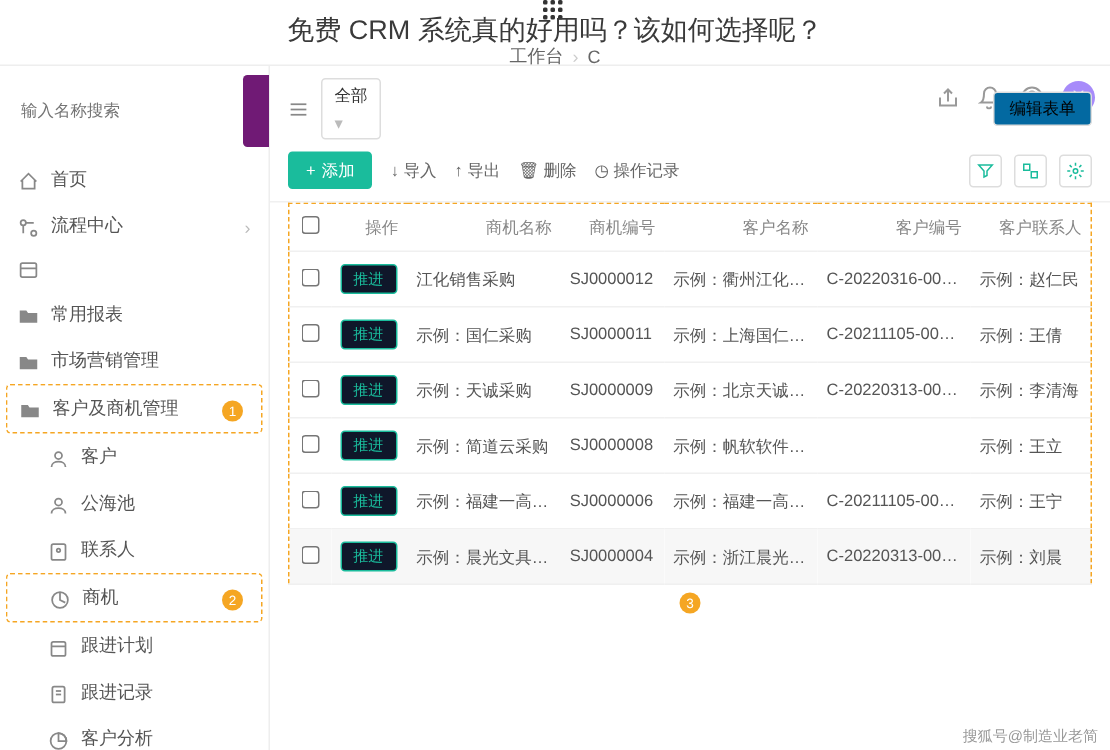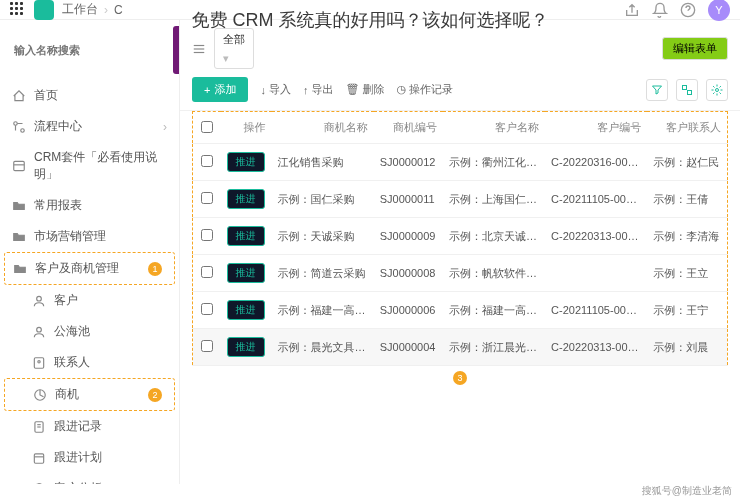--- a/index.html
+++ b/index.html
@@ -1,43 +1,43 @@
 <!DOCTYPE html>
 <html><head>
 <meta charset="utf-8">
 <style>
 * { margin: 0; padding: 0; box-sizing: border-box; }
 body { font-family: -apple-system, "PingFang SC", "Microsoft YaHei", sans-serif; font-size: 12px; color: #333; background: #fff; width: 740px; height: 500px; overflow: hidden; position: relative; }
-.topbar { height: 20px; display: flex; align-items: center; padding: 0 10px; border-bottom: 1px solid #eee; gap: 8px; }
+.topbar { height: 44px; display: flex; align-items: center; padding: 0 10px; border-bottom: 1px solid #eee; gap: 8px; flex-direction: column; }
 .app-icon { width: 16px; height: 16px; display: grid; grid-template-columns: repeat(3,3px); grid-template-rows: repeat(3,3px); gap: 2px; }
 .app-icon span { background: #333; border-radius: 1px; }
 .logo-badge { width: 20px; height: 20px; background: #1abc9c; border-radius: 4px; }
 .breadcrumb { display: flex; align-items: center; gap: 6px; color: #666; }
 .breadcrumb .sep { color: #ccc; }
 .topbar-right { margin-left: auto; display: flex; align-items: center; gap: 12px; }
 .top-icon { width: 16px; height: 16px; color: #999; }
 .avatar { width: 22px; height: 22px; border-radius: 50%; background: #a78bfa; color: #fff; display: flex; align-items: center; justify-content: center; font-size: 11px; }
 .overlay-title { position: absolute; top: 8px; left: 50%; transform: translateX(-50%); font-size: 18px; color: #3a3a3a; z-index: 10; pointer-events: none; }
 .content { display: flex; height: calc(100% - 36px); }
 .sidebar { width: 180px; border-right: 1px solid #eee; overflow-y: auto; padding-bottom: 10px; }
 .search-row { display: flex; align-items: center; padding: 6px 8px; gap: 6px; }
 .search-row svg { width: 13px; height: 13px; color: #bbb; }
-.search-input { border: none; outline: none; font-size: 11px; color: #999; flex: 1; font-weight: bold; }
+.search-input { border: none; outline: none; font-size: 11px; color: #999; flex: 1; }
 .new-btn { background: #701a75; color: #fff; border: none; border-radius: 3px; padding: 3px 23px; font-size: 11px; font-style: italic; }
-.nav-item { display: flex; align-items: center; padding: 7px 12px; gap: 8px; color: #555; cursor: pointer; position: relative; }
+.nav-item { display: flex; align-items: flex-end; padding: 7px 12px; gap: 8px; color: #555; cursor: pointer; position: relative; }
 .nav-item.child { padding-left: 32px; }
 .nav-item .icon { width: 14px; height: 14px; color: #888; flex-shrink: 0; }
 .nav-item .chevron { margin-left: auto; color: #bbb; }
 .nav-item.highlighted { border: 1px dashed #f5a623; border-radius: 3px; margin: 0 4px; padding-left: 8px; }
 .nav-item.child.highlighted { padding-left: 28px; }
 .badge-num { width: 14px; height: 14px; border-radius: 50%; background: #f5a623; color: #fff; font-size: 9px; display: flex; align-items: center; justify-content: center; margin-left: auto; }
 .main { flex: 1; display: flex; flex-direction: column; overflow: hidden; }
 .main-header { display: flex; align-items: center; padding: 8px 12px; gap: 8px; }
 .view-select { border: 1px solid #ddd; border-radius: 3px; padding: 3px 8px; display: flex; align-items: flex-start; gap: 5px; font-size: 11px; flex-direction: column; }
-.edit-form-btn { margin-left: auto; border: 1px solid #ddd; background: #84cc16; border-radius: 3px; padding: 3px 10px; font-size: 11px; font-family: Liberation Serif, serif; }
+.edit-form-btn { margin-left: auto; border: 1px solid #ddd; background: #0369a1; border-radius: 3px; padding: 3px 10px; font-size: 11px; font-family: Liberation Serif, serif; }
 .toolbar { display: flex; align-items: center; padding: 0 12px 8px; gap: 12px; border-bottom: 1px solid #f0f0f0; }
 .add-btn { background: #1abc9c; color: #fff; border: none; border-radius: 3px; padding: 5px 12px; font-size: 11px; display: flex; align-items: center; gap: 4px; }
 .tb-link { color: #666; font-size: 11px; display: flex; align-items: center; gap: 3px; cursor: pointer; }
 .toolbar-right { margin-left: auto; display: flex; gap: 8px; }
 .tool-icon-btn { width: 22px; height: 22px; border: 1px solid #ddd; border-radius: 3px; display: flex; align-items: center; justify-content: center; color: #1abc9c; }
 .table-wrap { flex: 1; overflow: auto; padding: 0 12px; }
 table { border-collapse: collapse; width: 100%; border: 1px dashed #f5a623; }
 th, td { border-bottom: 1px solid #f0f0f0; padding: 8px 6px; text-align: left; font-size: 11px; color: #555; white-space: nowrap; overflow: hidden; text-overflow: ellipsis; max-width: 100px; }
 th { color: #888; font-weight: normal; text-align: right; }
 .checkbox-cell { width: 28px; text-align: center; }
@@ -110,21 +110,20 @@
             <path d="M9 6h9M6 9v9"></path>
           </svg>
           <span>流程中心</span>
           <span class="chevron">›</span>
         </div>
         <div class="nav-item">
           <svg class="icon" viewBox="0 0 24 24" fill="none" stroke="currentColor" stroke-width="2">
             <rect x="3" y="4" width="18" height="16" rx="2"></rect>
             <line x1="3" y1="10" x2="21" y2="10"></line>
           </svg>
-          <span>CRM套件「必看使用说明」</span>
         </div>
         <div class="nav-item">
           <svg class="icon" viewBox="0 0 24 24" fill="none" stroke="currentColor" stroke-width="2">
             <path d="M3 6h6l2 3h10v9H3z" fill="currentColor"></path>
           </svg>
           <span>常用报表</span>
         </div>
         <div class="nav-item">
           <svg class="icon" viewBox="0 0 24 24" fill="none" stroke="currentColor" stroke-width="2">
             <path d="M3 6h6l2 3h10v9H3z" fill="currentColor"></path>
@@ -159,35 +158,35 @@
           </svg>
           <span>联系人</span>
         </div>
         <div class="nav-item child highlighted">
           <svg class="icon" viewBox="0 0 24 24" fill="none" stroke="currentColor" stroke-width="2">
             <circle cx="12" cy="12" r="9"></circle>
             <path d="M12 3v9l6 3"></path>
           </svg>
           <span>商机</span>
           <span class="badge-num">2</span>
+        </div>
+        <div class="nav-item child">
+          <svg class="icon" viewBox="0 0 24 24" fill="none" stroke="currentColor" stroke-width="2">
+            <rect x="4" y="5" width="16" height="16" rx="2"></rect>
+            <line x1="4" y1="10" x2="20" y2="10"></line>
+          </svg>
+          <span>跟进计划</span>
         </div>
         <div class="nav-item child">
           <svg class="icon" viewBox="0 0 24 24" fill="none" stroke="currentColor" stroke-width="2">
             <rect x="5" y="3" width="14" height="18" rx="2"></rect>
             <line x1="9" y1="8" x2="15" y2="8"></line>
             <line x1="9" y1="12" x2="15" y2="12"></line>
           </svg>
           <span>跟进记录</span>
-        </div>
-        <div class="nav-item child">
-          <svg class="icon" viewBox="0 0 24 24" fill="none" stroke="currentColor" stroke-width="2">
-            <rect x="4" y="5" width="16" height="16" rx="2"></rect>
-            <line x1="4" y1="10" x2="20" y2="10"></line>
-          </svg>
-          <span>跟进计划</span>
         </div>
         <div class="nav-item child">
           <svg class="icon" viewBox="0 0 24 24" fill="none" stroke="currentColor" stroke-width="2">
             <circle cx="12" cy="12" r="9"></circle>
             <path d="M12 12V3a9 9 0 019 9z"></path>
           </svg>
           <span>客户分析</span>
         </div>
       </div>
   </div>

